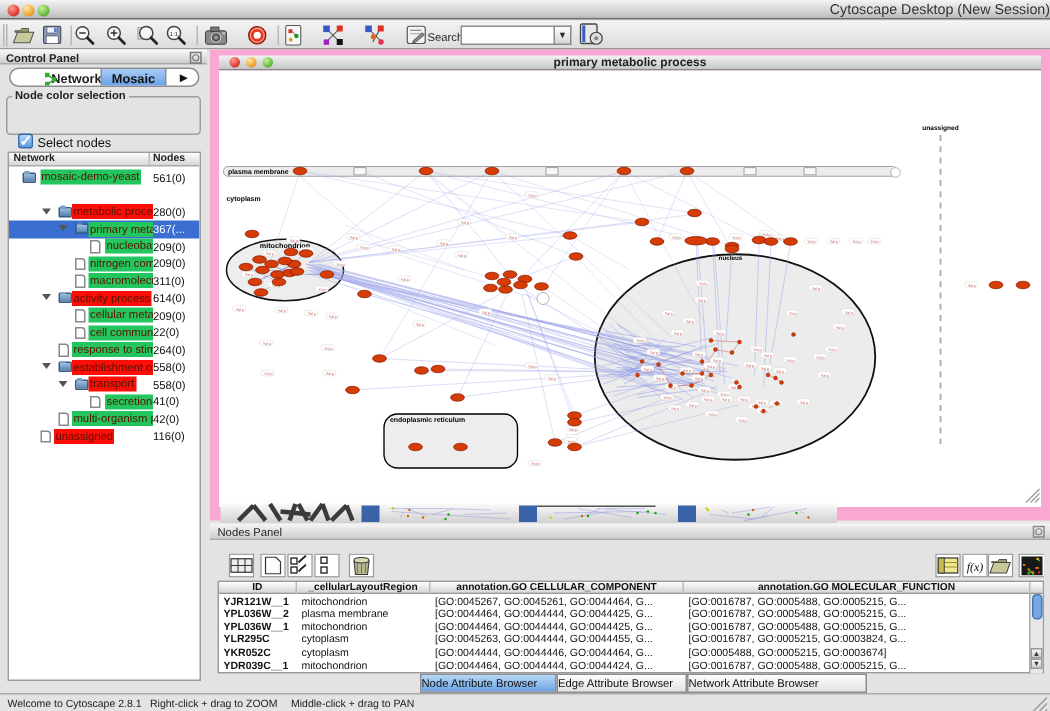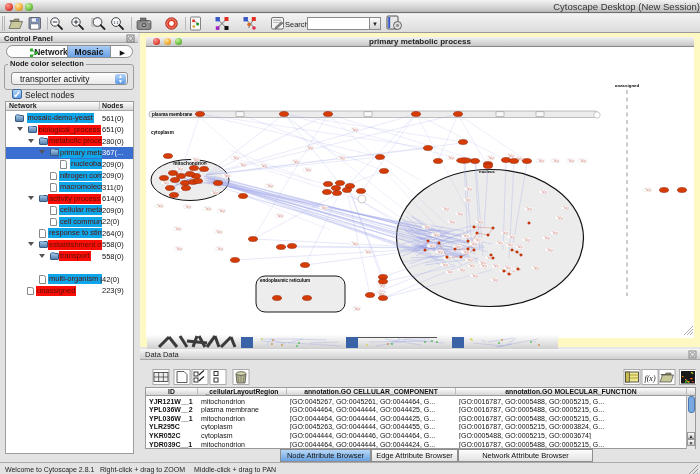--- a/index.html
+++ b/index.html
@@ -32,49 +32,49 @@
 #cbx{position:absolute;left:0;top:-1px;width:10px;height:10px;background:linear-gradient(#b8d8f8,#5f9ae4);border:1px solid #3a6aa5;border-radius:2px;color:#fff;font-size:10px;line-height:9px;font-weight:bold;text-align:center}
 #selrow span{position:absolute;left:13px;top:0;font-size:8.5px;color:#111;white-space:nowrap}
 #tree{left:5px;top:68px;width:129px;height:353px;background:#fff;border:1px solid #9c9c9c;overflow:hidden}
 #treehead{position:absolute;left:0;top:0;width:127px;height:9px;background:linear-gradient(#fdfdfd,#d8d8d8);border-bottom:1px solid #aaa;font-size:7px;font-weight:bold;color:#222}
 #treehead .c1{position:absolute;left:3px;top:0px}
 #treehead .c2{position:absolute;left:96px;top:0px}
 #treehead .sep{position:absolute;left:93px;top:0;width:1px;height:9px;background:#bbb}
 .trow{position:absolute;left:0;width:127px;height:11.5px;font-size:7.5px;white-space:nowrap}
 .trow .lbl{position:absolute;top:0.5px;padding:0 1px;line-height:10px;color:#5a1000}
 .trow .cnt{position:absolute;left:96px;top:1px;color:#111}
-.gl{background:#0ea5e9}
+.gl{background:#22c55e}
 .rl{background:#fb0e07}
 .tri{position:absolute;top:3px;width:0;height:0;border-left:3.2px solid transparent;border-right:3.2px solid transparent;border-top:4.5px solid #555}
 .fold{position:absolute;top:2px;width:9px;height:7px;background:linear-gradient(#9dc0e0,#5580b0);border:0.5px solid #3a5a80;border-radius:1px}
 .fold:before{content:"";position:absolute;left:0;top:-1.5px;width:4px;height:1.5px;background:#7aa0c8;border-radius:1px 1px 0 0}
 .file{position:absolute;top:1.5px;width:7px;height:8.5px;background:#fff;border:0.6px solid #888;border-radius:0 2.5px 0 0}
 
 #statusbar{left:0;top:462px;width:700px;height:12px;background:#e3e3e3;border-top:1px solid #aaa;font-size:7px;color:#222}
 #statusbar span{position:absolute;top:3px}
 
-#netwin{left:140px;top:33px;width:560px;height:314px;background:#fef9c3}
+#netwin{left:140px;top:33px;width:560px;height:314px;background:#f9a8d4}
 #nettitle{position:absolute;left:6px;top:4px;width:548px;height:10px;background:linear-gradient(#f2f2f2,#c6c6c6);border-bottom:1px solid #888;text-align:center;font-size:8px;font-weight:bold;color:#222;line-height:10px}
 #netcanvas{position:absolute;left:6px;top:14px;width:548px;height:291px;background:#fff}
 
 #bgstrip{left:147px;top:335px;width:411px;height:14px;background:linear-gradient(#fdfdfd,#cfcfcf);overflow:hidden}
 
 #dpanel{left:140px;top:349px;width:560px;height:113px;background:#e3e3e3}
 #dphead{position:absolute;left:0;top:0;width:560px;height:11px;background:linear-gradient(#f6f6f6,#cecece);border-bottom:1px solid #a8a8a8}
 #dphead span{position:absolute;left:5px;top:1px;font-size:7.5px;color:#222}
 #dtable{position:absolute;left:5px;top:38px;width:551px;height:62px;background:#fff;border:1px solid #9a9a9a}
 #dthead{position:absolute;left:0;top:0;width:549px;height:8px;background:linear-gradient(#fdfdfd,#d6d6d6);border-bottom:1px solid #999;font-size:6.8px;font-weight:bold;color:#111}
 #dthead div{position:absolute;top:0px;text-align:center;border-right:1px solid #bbb;height:8px;overflow:hidden}
 .drow{position:absolute;left:0;width:541px;height:8.6px;font-size:7px;color:#111;white-space:nowrap}
 .drow div{position:absolute;top:0.6px;overflow:hidden}
 #dscroll{position:absolute;right:0;top:8px;width:9px;height:53px;background:#e8e8e8;border-left:1px solid #aaa}
 #dthumb{position:absolute;left:0.5px;top:0px;width:7px;height:17px;background:#78a8e0;border:1px solid #4a78b0;border-radius:3px}
 .sarr{position:absolute;left:0;width:8px;height:7px;background:linear-gradient(#fafafa,#ccc);border:0.5px solid #999;font-size:5px;text-align:center;line-height:7px;color:#333}
 #dtabs{position:absolute;left:0;top:100px;width:560px;height:14px}
-.dtab{position:absolute;top:0;height:13px;border:1px solid #8e8e8e;background:linear-gradient(#fdfdfd,#e2e2e2);font-size:7.5px;color:#111;text-align:center;line-height:12px}
+.dtab{position:absolute;top:0;height:13px;border:1px solid #8e8e8e;background:linear-gradient(#fdfdfd,#e2e2e2);font-size:7.5px;color:#111;text-align:left;line-height:12px}
 .dtab.sel{background:#7eb3e8;background:linear-gradient(#b6d7f7,#6ba3e2);font-weight:normal}
 </style></head>
 <body>
 
 <div class="abs" id="titlebar">
   <div class="abs ttl">Cytoscape Desktop (New Session)</div>
   <div class="abs tl" style="left:5px;background:radial-gradient(circle at 35% 30%,#ff9a90,#e0443a 60%,#a02218)"></div>
   <div class="abs tl" style="left:15px;background:radial-gradient(circle at 35% 30%,#ffe9a8,#f0a832 60%,#b37414)"></div>
   <div class="abs tl" style="left:25px;background:radial-gradient(circle at 35% 30%,#c8f0a0,#6cc040 60%,#3d7d1c)"></div>
 </div>
@@ -185,45 +185,35 @@
       <line x1="3" y1="8" x2="7" y2="5" stroke="#2a8a2a" stroke-width="0.8"></line>
       <rect x="1" y="0.5" width="3" height="3" fill="#30b030"></rect>
       <rect x="1" y="6.5" width="3" height="3" fill="#30b030"></rect>
       <rect x="5.5" y="3.5" width="3" height="3" fill="#30b030"></rect>
     </svg>
     <div class="abs" id="tabmosaic">Mosaic</div>
     <div class="abs" id="tabarr">▶</div>
   </div>
   <div class="abs" id="ncs"></div>
   <div class="abs" id="ncslbl">Node color selection</div>
-  <div class="abs" id="combo">
-      <span>transporter activity</span>
-      <div id="combobtn">▲<br>▼</div>
-    </div>
   <div class="abs" id="selrow">
       <div id="cbx">✓</div>
       <span>Select nodes</span>
     </div>
   <div class="abs" id="tree">
     <div id="treehead">
         <span class="c1">Network</span>
         <span class="c2">Nodes</span>
         <span class="sep"></span>
       </div>
 <div class="trow" style="top:10.5px;">
         <span class="fold" style="left:9px"></span>
         <span class="lbl gl" style="left:20.5px;max-width:75.5px;overflow:hidden">mosaic-demo-yeast</span>
         <span class="cnt" style="">561(0)</span>
       </div>
-<div class="trow" style="top:22.0px;">
-        <span class="tri" style="left:11px"></span>
-        <span class="fold" style="left:22px"></span>
-        <span class="lbl rl" style="left:31.5px;max-width:64.5px;overflow:hidden">biological_process</span>
-        <span class="cnt" style="">651(0)</span>
-      </div>
 <div class="trow" style="top:33.5px;">
         <span class="tri" style="left:22px"></span>
         <span class="fold" style="left:33px"></span>
         <span class="lbl rl" style="left:42px;max-width:54px;overflow:hidden">metabolic process</span>
         <span class="cnt" style="">280(0)</span>
       </div>
 <div class="trow" style="top:45.0px;background:#3a6ed0;">
         <span class="tri" style="left:33px"></span>
         <span class="fold" style="left:44px"></span>
         <span class="lbl gl" style="left:53px;max-width:43px;overflow:hidden">primary metabo</span>
@@ -270,29 +260,34 @@
         <span class="fold" style="left:33px"></span>
         <span class="lbl rl" style="left:42px;max-width:54px;overflow:hidden">establishment of lo</span>
         <span class="cnt" style="">558(0)</span>
       </div>
 <div class="trow" style="top:148.5px;">
         <span class="tri" style="left:33px"></span>
         <span class="fold" style="left:44px"></span>
         <span class="lbl rl" style="left:53px;max-width:43px;overflow:hidden">transport</span>
         <span class="cnt" style="">558(0)</span>
       </div>
+<div class="trow" style="top:160.0px;">
+        <span class="file" style="left:54px"></span>
+        <span class="lbl gl" style="left:64px;max-width:32px;overflow:hidden">secretion</span>
+        <span class="cnt" style="">41(0)</span>
+      </div>
 <div class="trow" style="top:171.5px;">
         <span class="file" style="left:33px"></span>
         <span class="lbl gl" style="left:42px;max-width:54px;overflow:hidden">multi-organism pro</span>
         <span class="cnt" style="">42(0)</span>
       </div>
 <div class="trow" style="top:183.0px;">
         <span class="file" style="left:21px"></span>
         <span class="lbl rl" style="left:30px;max-width:66px;overflow:hidden">unassigned</span>
-        <span class="cnt" style="">223(9)</span>
+        <span class="cnt" style="">116(0)</span>
       </div>
   </div>
 </div>
 
 <div class="abs" id="netwin">
   <div id="nettitle">primary metabolic process
     <div class="abs tl" style="left:7px;top:1px;width:7px;height:7px;background:radial-gradient(circle at 35% 30%,#ff9a90,#e0443a 60%,#a02218)"></div>
     <div class="abs tl" style="left:18px;top:1px;width:7px;height:7px;background:radial-gradient(circle at 35% 30%,#ffe9a8,#f0a832 60%,#b37414)"></div>
     <div class="abs tl" style="left:29px;top:1px;width:7px;height:7px;background:radial-gradient(circle at 35% 30%,#c8f0a0,#6cc040 60%,#3d7d1c)"></div>
   </div>
@@ -944,21 +939,21 @@
 <circle cx="355" cy="5" r="0.8" fill="#c60"></circle>
 <circle cx="324" cy="4" r="0.8" fill="#cc0"></circle>
 <line x1="211" y1="2.5" x2="290" y2="2.5" stroke="#555" stroke-width="1"></line>
 <rect x="94" y="2" width="12" height="11" fill="#3a62a6"></rect>
 <rect x="199" y="2" width="12" height="11" fill="#3a62a6"></rect>
 <rect x="305" y="2" width="12" height="11" fill="#3a62a6"></rect>
 </svg></div>
 
 <div class="abs" id="dpanel">
   <div id="dphead">
-      <span>Data Data</span>
+      <span>Nodes Panel</span>
     <svg style="position:absolute;right:3px;top:1px" width="9" height="9" viewBox="0 0 9 9">
         <rect x="1" y="1" width="7" height="7" fill="none" stroke="#888" stroke-width="1"></rect>
         <circle cx="4.5" cy="4.5" r="2" fill="none" stroke="#888" stroke-width="0.8"></circle>
       </svg>
   </div>
   <div id="dtable">
     <div id="dthead">
       <div style="left:0;width:52px">ID</div>
       <div style="left:52px;width:89px">_cellularLayoutRegion</div>
       <div style="left:141px;width:169px">annotation.GO CELLULAR_COMPONENT</div>
@@ -1055,21 +1050,21 @@
 <rect x="545" y="9" width="1.5" height="1.2" fill="#e33"></rect>
 <rect x="547" y="4" width="1.5" height="1.2" fill="#3a3"></rect>
 <rect x="546" y="3" width="1.5" height="1.2" fill="#cc2"></rect>
 <rect x="537" y="7" width="1.5" height="1.2" fill="#e80"></rect>
 <rect x="546" y="9" width="1.5" height="1.2" fill="#e80"></rect>
 <rect x="543" y="12" width="1.5" height="1.2" fill="#e80"></rect>
 </svg>
   <div id="dtabs">
     <div class="dtab sel" style="left:140px;width:91px">Node Attribute Browser</div>
     <div class="dtab" style="left:231px;width:87px">Edge Attribute Browser</div>
-    <div class="dtab" style="left:318px;width:135px">Network Attribute Browser</div>
+    <div class="dtab" style="left:318px;width:120px">Network Attribute Browser</div>
   </div>
 </div>
 
 <div class="abs" id="statusbar">
   <span style="left:5px">Welcome to Cytoscape 2.8.1</span>
   <span style="left:100px">Right-click + drag to ZOOM</span>
   <span style="left:194px">Middle-click + drag to PAN</span>
     <svg class="abs" style="left:688px;top:1px" width="11" height="11" viewBox="0 0 11 11">
       <g stroke="#9a9a9a" stroke-width="1">
         <line x1="10" y1="1" x2="1" y2="10"></line>

